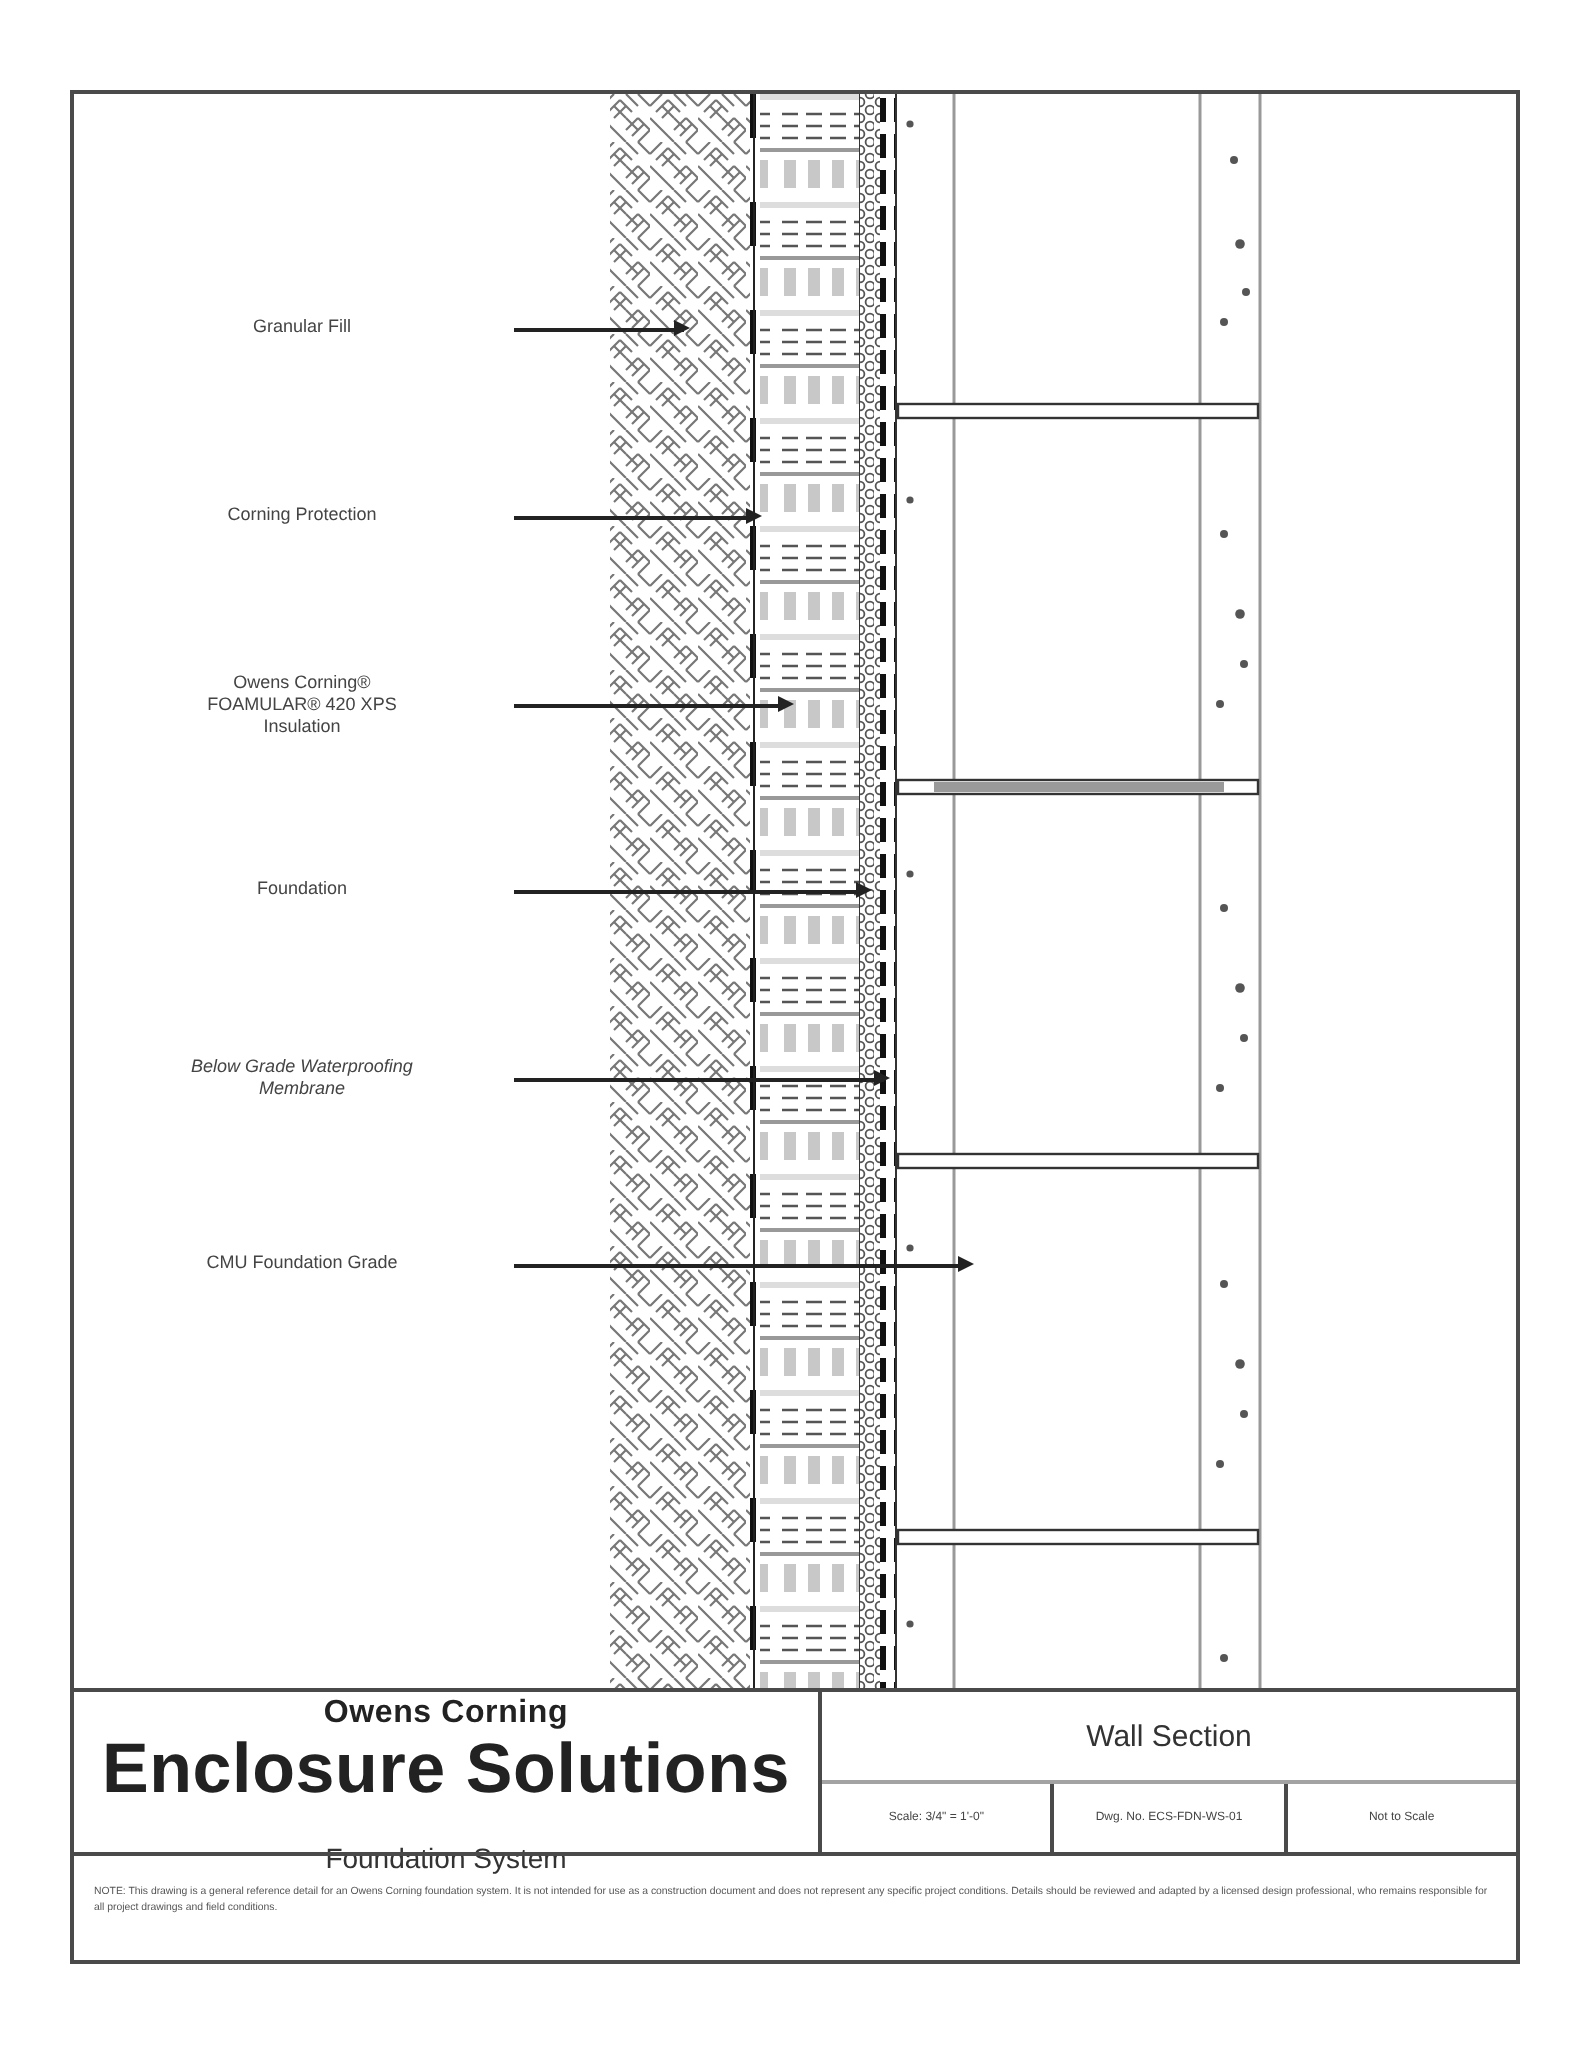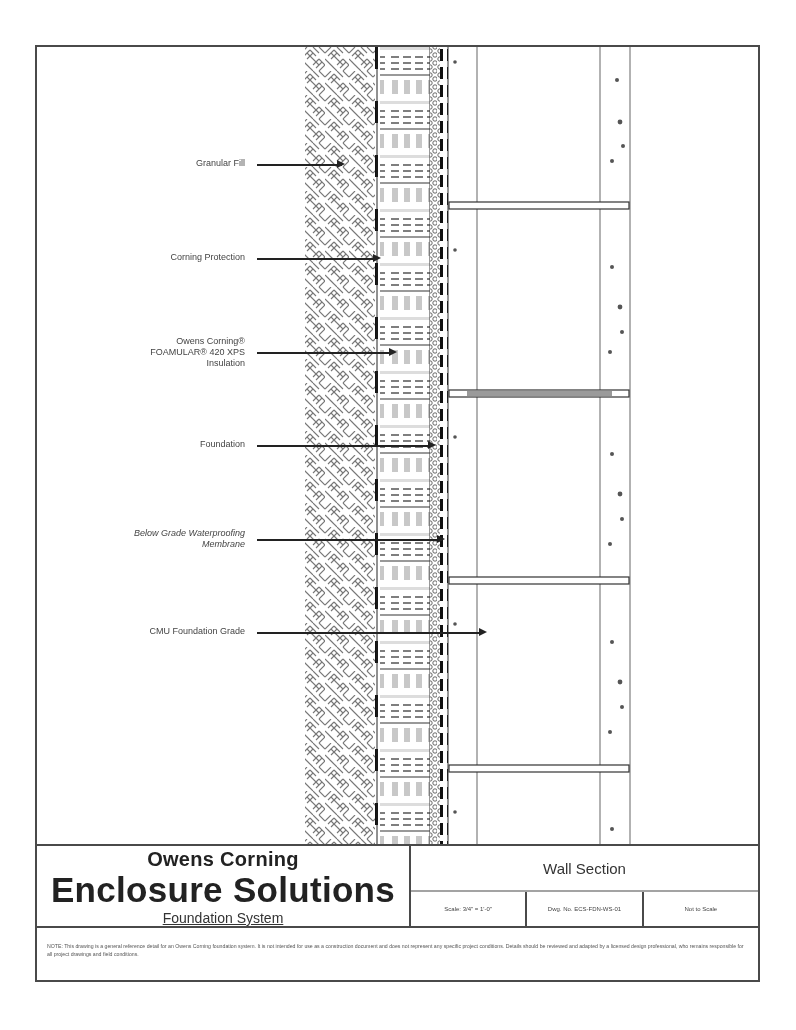--- a/index.html
+++ b/index.html
@@ -1,26 +1,26 @@
 <!DOCTYPE html>
 <html><head>
 <meta charset="utf-8">
 <style>
   html, body { margin:0; padding:0; background:#ffffff; }
   body { width:796px; height:1030px; position:relative; overflow:hidden; font-family:"Liberation Sans", sans-serif; color:#222; }
   .sheet { position:absolute; left:35px; top:45px; width:725px; height:937px; border:2px solid #4a4a4a; box-sizing:border-box; background:#fff; }
   .drawing { position:absolute; left:0; top:0; width:721px; height:797px; overflow:hidden; }
-  .callout { position:absolute; font-size:9px; color:#444; text-align:right; line-height:11px; }
+  .callout { position:absolute; font-size:9px; color:#444; text-align:center; line-height:11px; }
   .leader { position:absolute; height:1.5px; background:#222; }
   .arrowhead { position:absolute; width:0; height:0; border-top:4px solid transparent; border-bottom:4px solid transparent; border-left:8px solid #222; }
   .titleblock { position:absolute; left:0; top:797px; width:721px; height:136px; border-top:2px solid #4a4a4a; box-sizing:border-box; }
   .brand { position:absolute; left:0; top:0; width:372px; height:80px; border-right:2px solid #4a4a4a; text-align:center; }
-  .brand .l1 { font-weight:bold; font-size:20px; margin-top:2px; letter-spacing:0.3px;text-align:center; }
+  .brand .l1 { font-weight:bold; font-size:16px; margin-top:2px; letter-spacing:0.3px;text-align:center; }
   .brand .l2 { font-weight:bold; font-size:35px; margin-top:-1px; letter-spacing:0.3px; }
-  .brand .l3 { font-size:14px; margin-top:0; color:#333;text-decoration:underline; }
+  .brand .l3 { font-size:14px; margin-top:16px; color:#333; }
   .sheettitle { position:absolute; left:374px; top:0; width:347px; height:44px; border-bottom:2px solid #a3a3a3; display:flex; align-items:center; justify-content:center; font-size:15px; color:#333; }
   .cells { position:absolute; left:374px; top:46px; width:347px; height:34px; display:flex; }
   .cell { flex:1; border-right:2px solid #4a4a4a; display:flex; align-items:center; justify-content:center; font-size:6px; color:#444; }
   .cell:last-child { border-right:none; }
   .notes { position:absolute; left:0; top:80px; width:721px; height:54px; border-top:2px solid #4a4a4a; box-sizing:border-box; padding:14px 10px 0 10px; font-size:5.2px; line-height:8px; color:#555; }
 </style>
 </head>
 <body>
 
 <div class="sheet">

